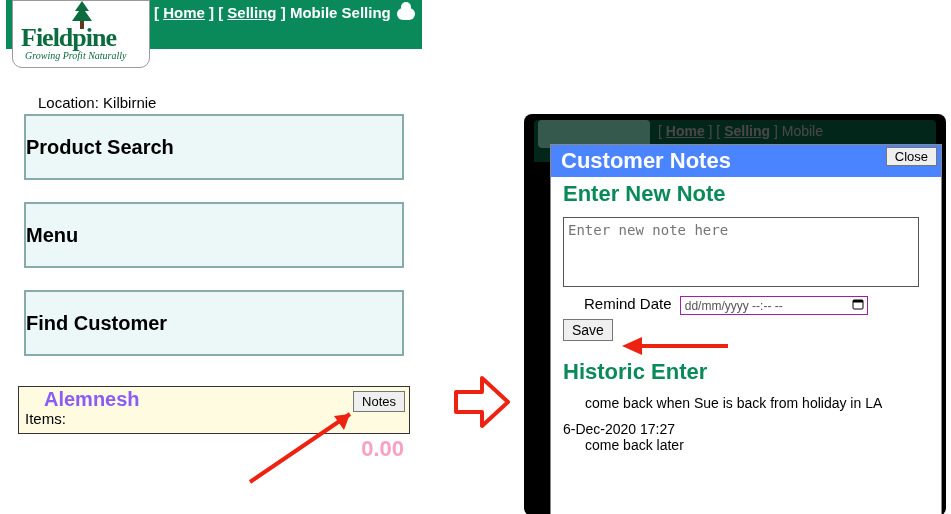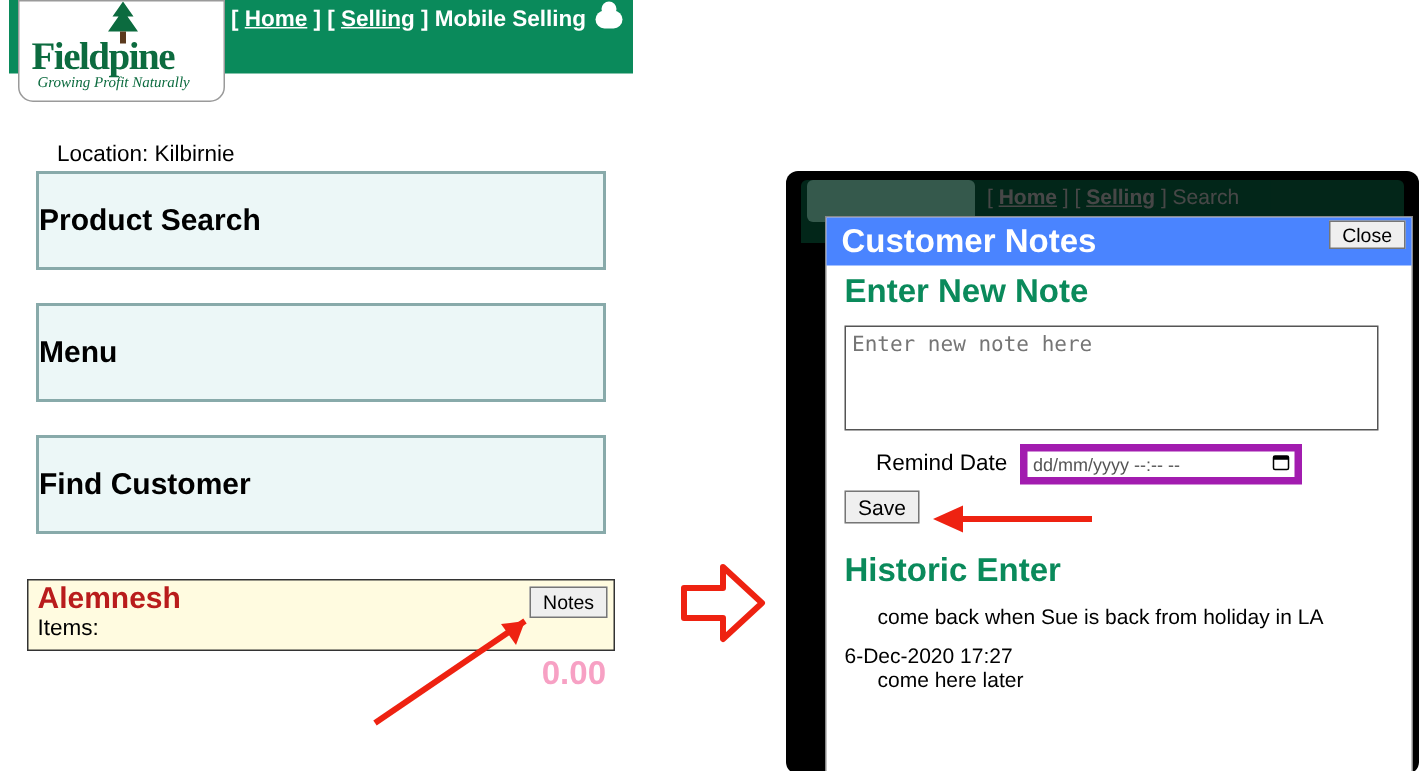--- a/index.html
+++ b/index.html
@@ -107,25 +107,26 @@
 
   .customer-box {
     border: 1px solid #333;
     background: #fffbe0;
     height: 48px;
     position: relative;
     margin-top: 30px;
     padding: 0 6px;
   }
   .customer-name {
-    color: #b91c1c;
+    color: #8b5cf6;
     font-size: 20px;
     font-weight: bold;
     line-height: 22px;
     margin-top:1px;
+    margin-left:19px;
   }
   .items-lbl {
     font-size: 15px;
     color:#000;
   }
   .notes-btn {
     position:absolute;
     right:4px; top:4px;
     font-size:13px;
     padding: 2px 8px;
@@ -233,21 +234,21 @@
     font-size:14px;
     padding:4px;
     resize:none;
   }
   .remind-row{
     margin-top:4px;
     font-size:15px;
   }
   .remind-row label{ margin-right:4px;margin-left:21px; }
   .date-field{
-    border:5px solid #a21caf;
+    border:1px solid #a21caf;
     font-size:13px;
     padding:1px 4px;
     width: 188px;
     position:relative;
     display:inline-block;
     vertical-align:middle;
   }
   .date-field .ph{ color:#555; font-size:12px; }
   .date-field .cal{
     position:absolute; right:3px; top:1px; font-size:12px;
@@ -315,21 +316,21 @@
 <div class="arrow" style="left:452px; top:374px;">
   <svg width="60" height="56" viewBox="0 0 60 56">
     <path d="M4 18 L30 18 L30 4 L56 28 L30 52 L30 38 L4 38 Z" fill="none" stroke="#e21" stroke-width="4" stroke-linejoin="round"></path>
   </svg>
 </div>
 
 <div class="phone2-wrap">
   <div class="phone2-bg">
     <div class="dim-logo"></div>
     <div class="phone2-dimhdr">
-      [ <a>Home</a> ] [ <a>Selling</a> ] <span>Search</span>
+      [ <a>Home</a> ] [ <a>Selling</a> ] <span>Mobile</span>
     </div>
     <div class="phone2-dim"></div>
   </div>
 
   <div class="dialog">
     <div class="dlg-title">
       <span>Customer Notes</span>
       <button class="dlg-close">Close</button>
     </div>
     <div class="dlg-body">
@@ -349,21 +350,21 @@
       </div>
       <button class="savebtn">Save</button>
 
       <div class="dlg-h2" style="margin-top:18px;">Historic Enter</div>
 
       <div class="hist-note">
         <div class="tx">come back when Sue is back from holiday in LA</div>
       </div>
       <div class="hist-note">
         <div class="ts">6-Dec-2020 17:27</div>
-        <div class="tx">come here later</div>
+        <div class="tx">come back later</div>
       </div>
     </div>
   </div>
 </div>
 
 <div class="arrow" style="left:620px; top:333px;">
   <svg width="110" height="26" viewBox="0 0 110 26">
     <line x1="108" y1="13" x2="18" y2="13" stroke="#e21" stroke-width="4"></line>
     <polygon points="2,13 22,4 22,22" fill="#e21"></polygon>
   </svg>

